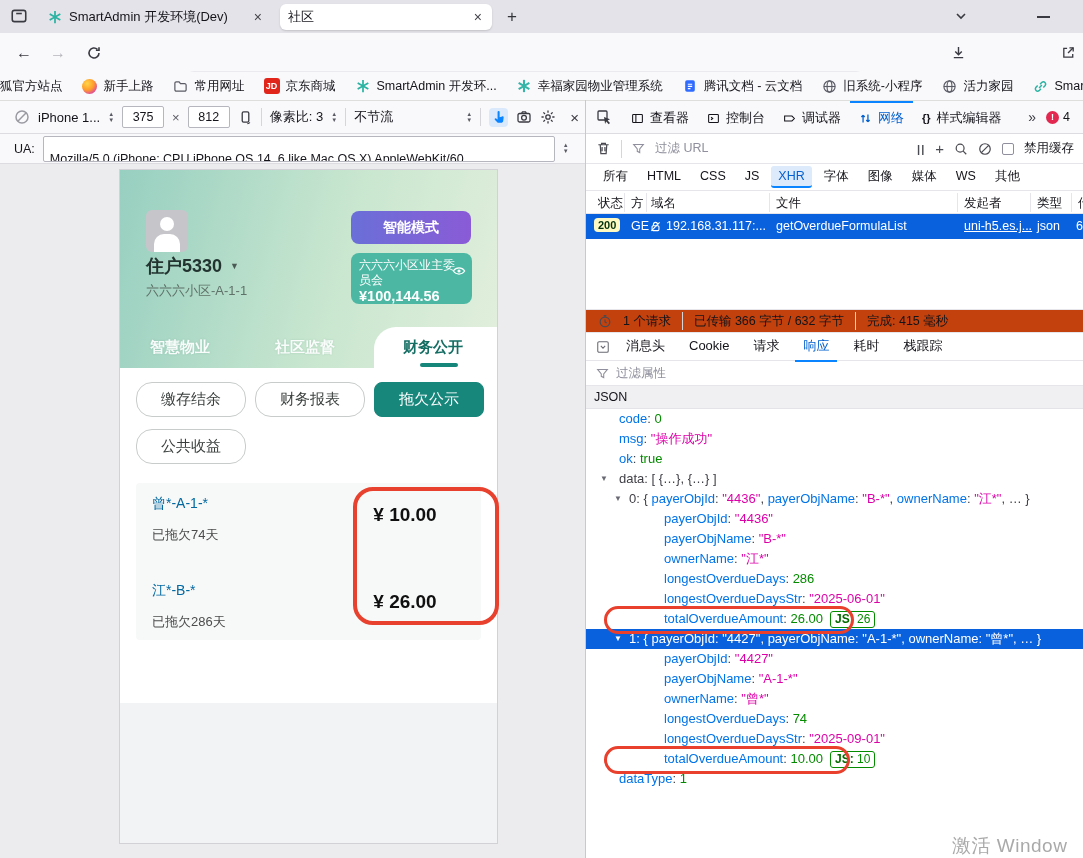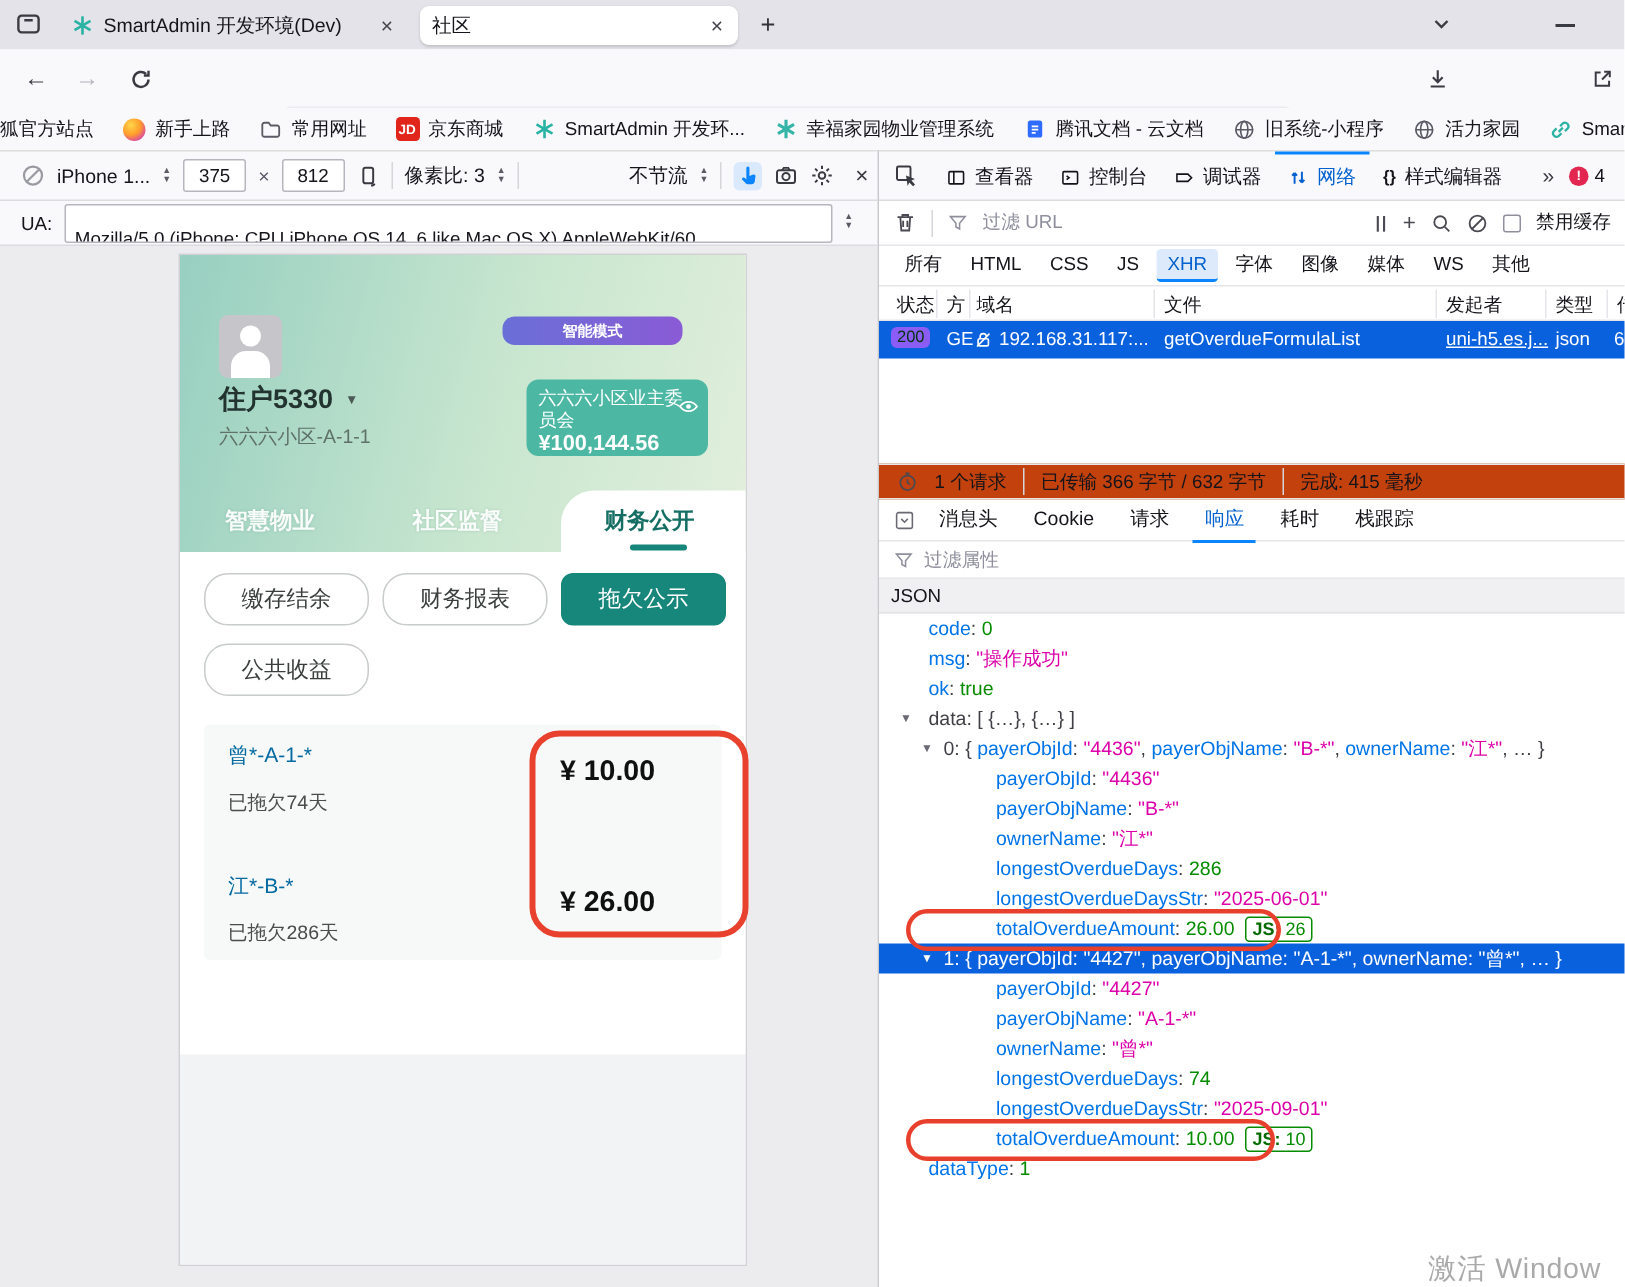--- a/index.html
+++ b/index.html
@@ -72,21 +72,21 @@
   #netfilters{position:absolute;left:0;top:64px;width:578px;height:27px;border-bottom:1px solid #e5e5ea;display:flex;align-items:center;gap:5px;padding-left:10px}
   .net-filter{font-size:12.5px;padding:3px 7px;border-radius:3px;border-bottom:2px solid transparent}
   .net-filter.active{color:#0561cf;background:#dceafc;border-bottom-color:#0a84ff}
 
   #netcols{position:absolute;left:0;top:91px;width:498px;height:23px;border-bottom:1px solid #e5e5ea;font-size:12.5px}
   .colh{position:absolute;top:4px;white-space:nowrap}
   .colsep{position:absolute;top:2px;width:1px;height:19px;background:#e5e5ea}
 
   #netrow{position:absolute;left:0;top:114px;width:498px;height:25px;background:#0a61dd;color:#fff;font-size:12.5px}
   #netrow span{position:absolute;top:5px;white-space:nowrap}
-  .st-pill{background:#8b5cf6;color:#04340f;font-weight:normal;font-size:11px;border-radius:4px;padding:1px 4px;top:4px !important}
+  .st-pill{background:#fef9c3;color:#04340f;font-weight:bold;font-size:11px;border-radius:4px;padding:1px 4px;top:4px !important}
   .init-link{text-decoration:underline}
 
   #netsummary{position:absolute;left:0;top:209px;width:498px;height:24px;background:#c2410c;border-top:1px solid #e5e5ea;border-bottom:1px solid #e5e5ea;display:flex;align-items:center;gap:11px;padding-left:12px;font-size:12.5px}
   #dtabs{position:absolute;left:0;top:233px;width:498px;height:28px;border-bottom:1px solid #e5e5ea;display:flex;align-items:center;gap:8px;padding-left:10px}
   .detail-tab{font-size:13px;padding:5px 8px;border-bottom:2px solid transparent}
   .detail-tab.active{color:#0561cf;border-bottom-color:#0a84ff}
   #props{position:absolute;left:0;top:261px;width:566px;height:25px;border-bottom:1px solid #e5e5ea;display:flex;align-items:center;gap:7px;padding-left:10px}
   #jsonhdr{position:absolute;left:0;top:286px;width:498px;height:23px;background:#f0f0f3;border-bottom:1px solid #e3e3e8;font-size:12.5px;line-height:22px;padding-left:8px}
   #jsontree{position:absolute;left:0;top:309px;width:498px;height:449px;overflow:hidden}
   .json-row{position:relative;height:20px;line-height:20px;font-size:13px;white-space:pre}
@@ -111,21 +111,21 @@
   #rdm-area{position:absolute;left:0;top:164px;width:585px;height:694px;background:#ececef}
   #viewport{position:absolute;left:120px;top:6px;width:377px;height:673px;background:#fff;box-shadow:0 0 0 1px #d2d2d6;overflow:visible}
   #app-header{position:absolute;left:0;top:0;width:377px;height:202px;background:linear-gradient(105deg,#97cfc0,#c8e6cf 55%,#e2efdc)}
   #avatar{position:absolute;left:26px;top:40px;width:42px;height:42px;background:#c6c6ca;border-radius:6px;overflow:hidden}
   #avatar .head{position:absolute;left:14px;top:7px;width:14px;height:14px;border-radius:50%;background:#fff}
   #avatar .bodyshape{position:absolute;left:8px;top:24px;width:26px;height:18px;border-radius:10px 10px 0 0;background:#fff}
   #user-row{position:absolute;left:26px;top:84px;display:flex;align-items:center;gap:8px}
   #user-name{font-size:18px;font-weight:bold;color:#233430}
   .caret-down{font-size:9px;color:#4c5a55}
   #user-addr{position:absolute;left:26px;top:112px;font-size:13px;color:#5f7169}
-  #smart-btn{position:absolute;left:215px;top:41px;width:120px;height:19px;border-radius:8px;background:linear-gradient(90deg,#6a6fd8,#8a5bd6);color:#fff;font-size:10px;font-weight:bold;display:flex;align-items:center;justify-content:center}
+  #smart-btn{position:absolute;left:231px;top:41px;width:120px;height:33px;border-radius:8px;background:linear-gradient(90deg,#6a6fd8,#8a5bd6);color:#fff;font-size:14px;font-weight:bold;display:flex;align-items:center;justify-content:center}
   #committee{position:absolute;left:231px;top:83px;width:121px;height:51px;border-radius:8px;background:#4cb8a4;color:#fff;padding:5px 6px 0 8px;font-size:12px;line-height:15px}
   #committee .eye{position:absolute;right:6px;top:11px}
   #committee .amt{font-size:14.5px;font-weight:bold;margin-top:1px}
   #app-tabs{position:absolute;left:0;top:157px;width:446px;height:46px}
   .whitetab{position:absolute;left:254px;top:0;width:123px;height:46px;background:#fff;border-radius:22px 0 0 0}
   .app-tab{position:absolute;top:11px;font-size:15px;font-weight:bold;color:rgba(255,255,255,.93);text-shadow:0 0 2px rgba(60,130,110,.25)}
   .app-tab.active{color:#156e64;text-shadow:none}
   .tab-underline{position:absolute;left:300px;top:36px;width:38px;height:4px;border-radius:2px;background:#16857a}
   #app-content{position:absolute;left:0;top:198px;width:377px;height:335px;background:#fff}
   #fin-buttons{position:absolute;left:16px;top:14px;width:352px;display:flex;flex-wrap:wrap;gap:12px 9px}
@@ -339,21 +339,21 @@
           <path d="M12.5 13.2c-.4 1-1.3 1.4-2.5 1.4"></path>
         </svg>
     </span>
     <span class="vsep"></span>
     <span>像素比: 3</span>
     <span class="updn">
         <span>▲</span>
         <span>▼</span>
       </span>
     <span class="vsep"></span>
-    <span style="flex:1;text-align:right">不节流</span>
+    <span style="flex:1;text-align:left">不节流</span>
     <span class="updn">
         <span>▲</span>
         <span>▼</span>
       </span>
     <span class="vsep"></span>
     <span class="touch-wrap">
       <svg width="15" height="15" viewBox="0 0 16 16" fill="#0a84ff">
           <path d="M7 2.2a1.1 1.1 0 0 1 2.2 0v5.6l2.7-1c.8-.3 1.7.3 1.6 1.1l-.5 3.9c-.2 1.1-1.1 1.9-2.2 1.9H8.2c-.7 0-1.4-.3-1.8-.9L4.1 10.4c-.5-.7 0-1.6.8-1.6.4 0 .8.2 1.1.5l1 1z"></path>
         </svg>
     </span>

